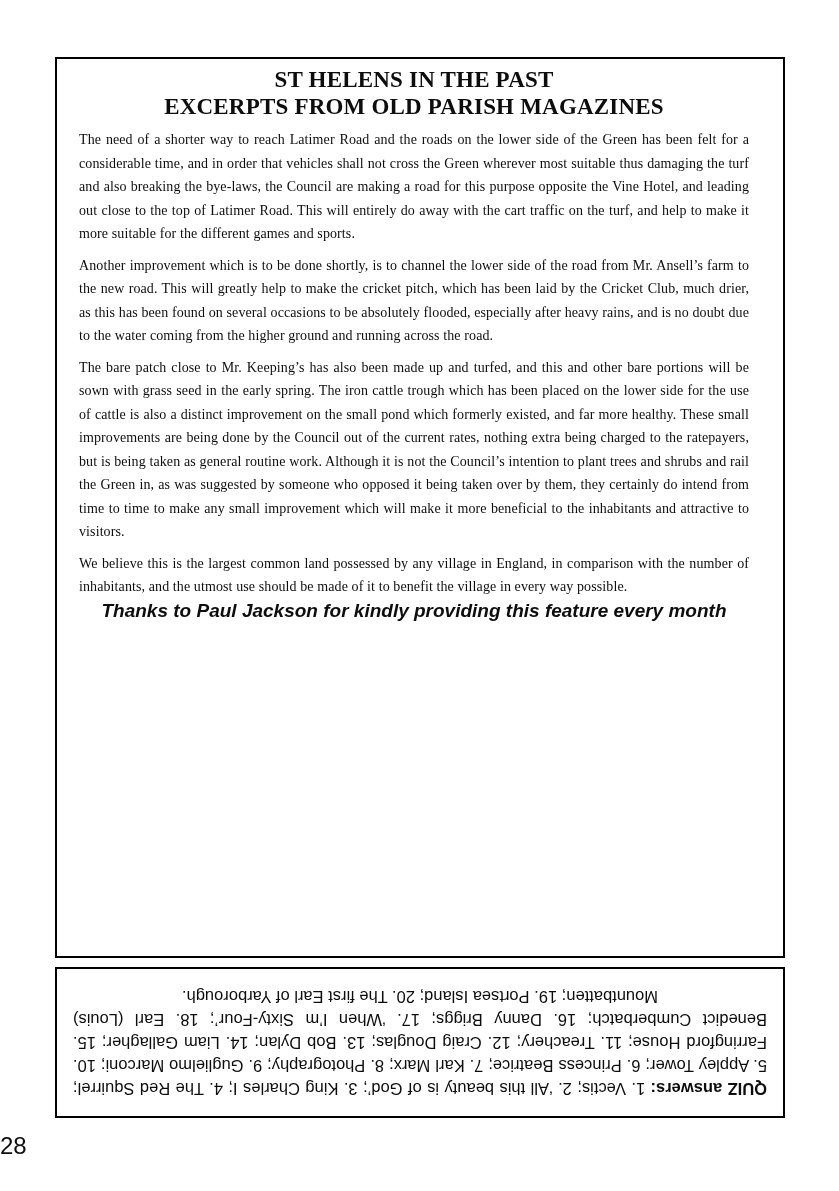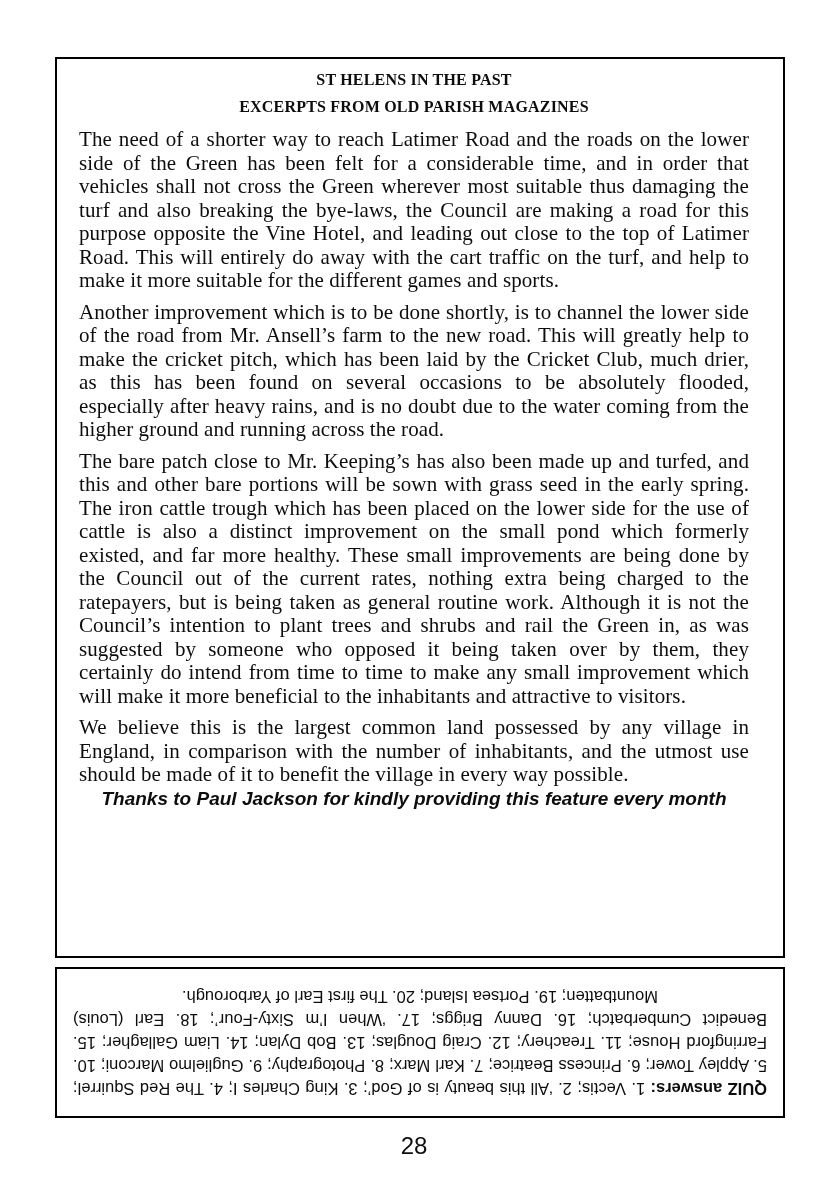--- a/index.html
+++ b/index.html
@@ -23,33 +23,33 @@
     width: 730px;
     height: 901px;
     border: 2px solid #000000;
     box-sizing: border-box;
     padding: 7px 34px 0 22px;
     overflow: hidden;
   }
   .title-line {
     text-align: center;
     font-weight: bold;
-    font-size: 16px;
+    font-size: 23px;
     line-height: 27px;
     letter-spacing: 0.2px;
   }
   .subhead {
     font-weight: bold;
     font-size: 21px;
     line-height: 26px;
   }
   .body-para {
     margin: 8px 0 0 0;
     text-align: justify;
-    font-size: 21px;
+    font-size: 14px;
     line-height: 23.5px;
     letter-spacing: 0.1px;
   }
   .credit-line {
     text-align: center;
     font-family: "Liberation Sans", sans-serif;
     font-weight: bold;
     font-style: italic;
     font-size: 19px;
     line-height: 24px;
@@ -78,21 +78,21 @@
     color: #0d0d0d;
   }
   .quiz-label {
     font-weight: bold;
   }
   .page-number {
     position: absolute;
     left: 0;
     right: 11px;
     top: 1132px;
-    text-align: center;
+    text-align: left;
     font-family: "Liberation Sans", sans-serif;
     font-size: 24px;
     line-height: 28px;
     color: #0d0d0d;
   }
 </style>
 </head>
 <body>
 
 <div class="page">

